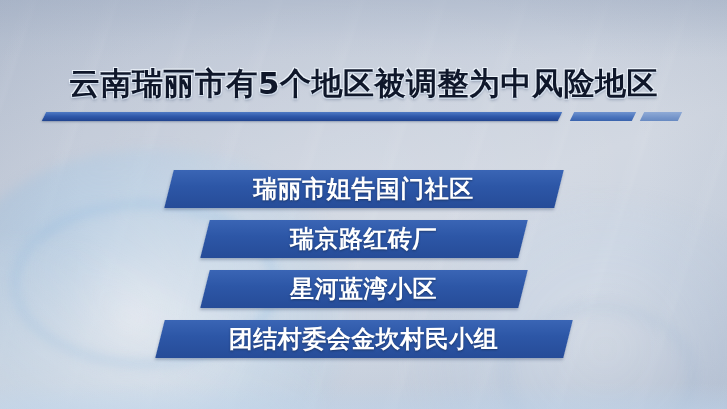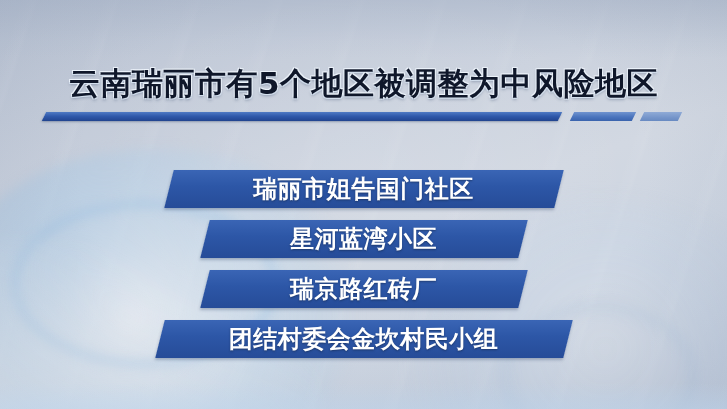--- a/index.html
+++ b/index.html
@@ -262,26 +262,26 @@
     <div class="items">
 
       <div class="item-row">
         <div class="item-bar w-lg"></div>
         <div class="item-label">瑞丽市姐告国门社区</div>
       </div>
 
 
       <div class="item-row">
         <div class="item-bar w-md"></div>
+        <div class="item-label">瑞京路红砖厂</div>
+      </div>
+
+      <div class="item-row">
+        <div class="item-bar w-md"></div>
         <div class="item-label">星河蓝湾小区</div>
-      </div>
-
-      <div class="item-row">
-        <div class="item-bar w-md"></div>
-        <div class="item-label">瑞京路红砖厂</div>
       </div>
 
       <div class="item-row">
         <div class="item-bar w-xl"></div>
         <div class="item-label">团结村委会金坎村民小组</div>
       </div>
 
     </div>
 
   </div>

